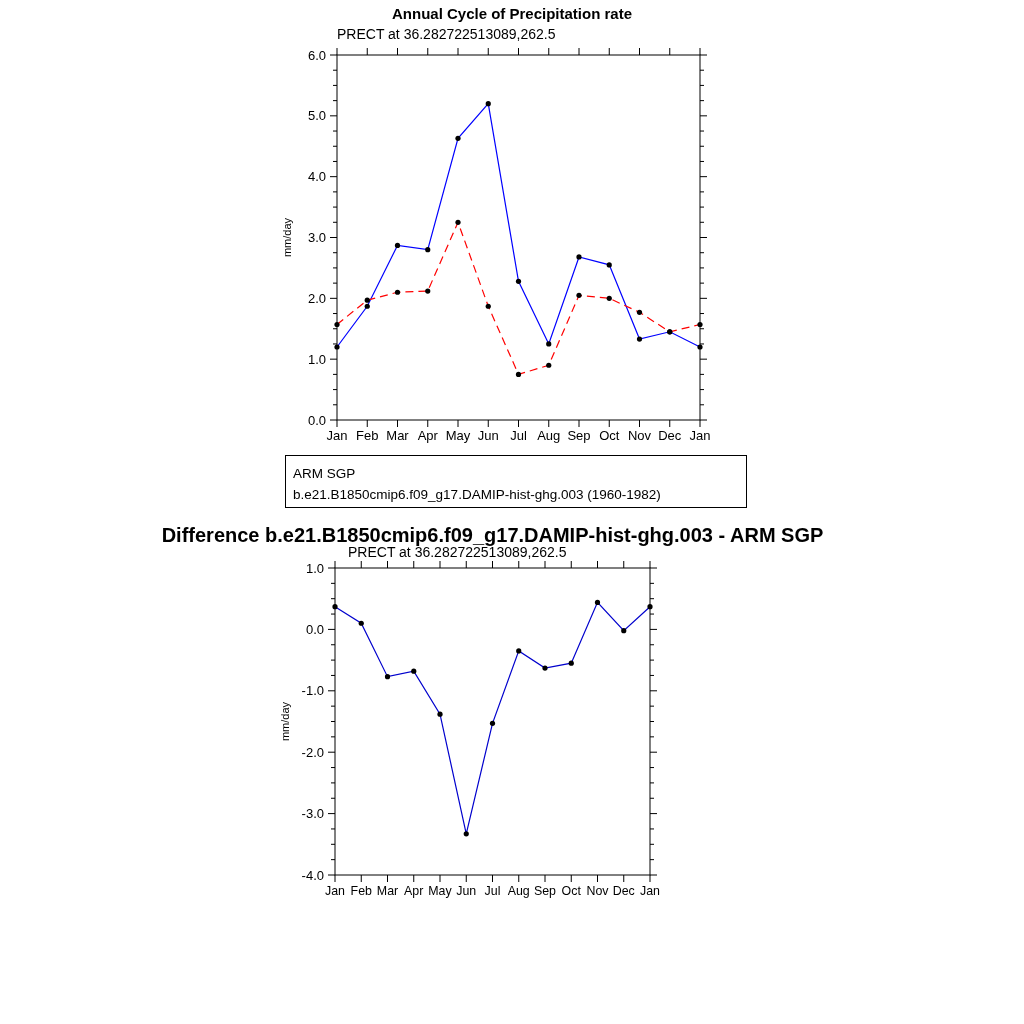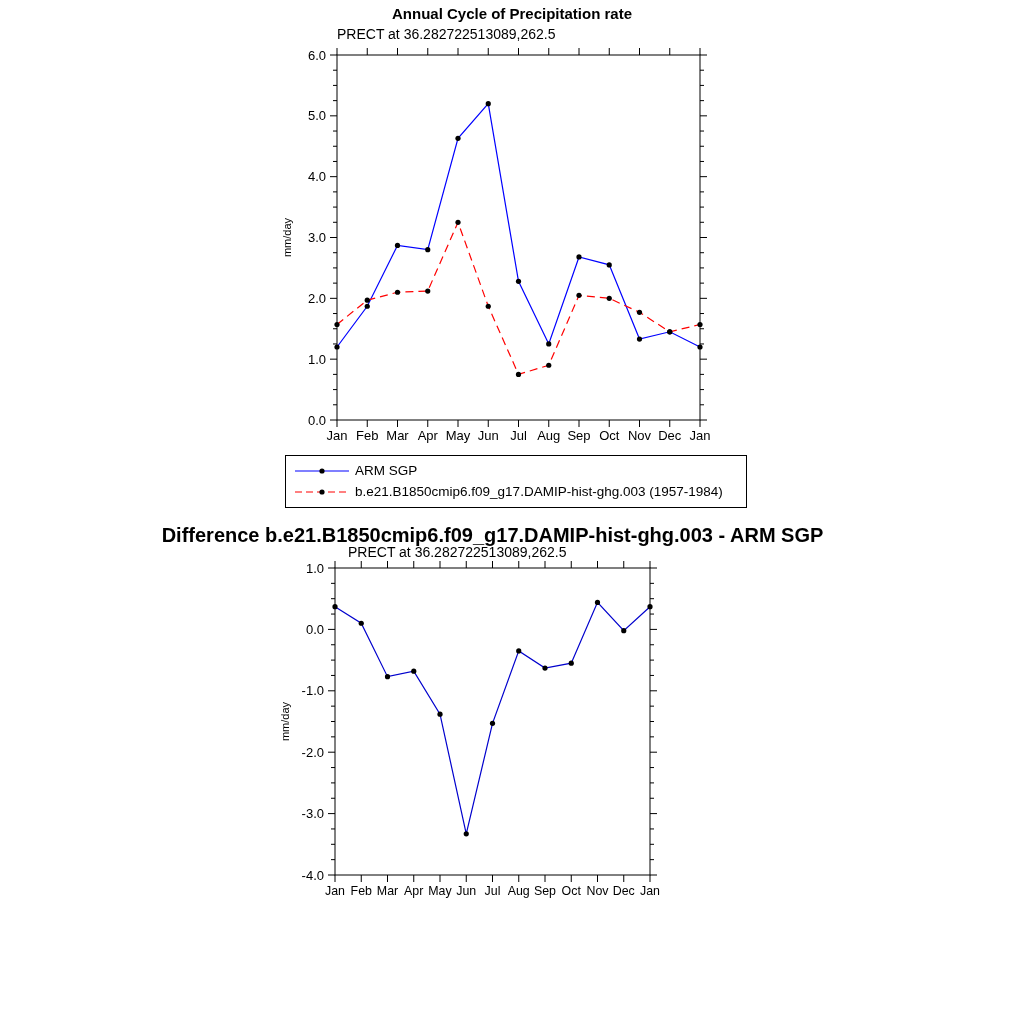--- a/index.html
+++ b/index.html
@@ -3,21 +3,21 @@
 <meta charset="utf-8">
 <style>
   html,body{margin:0;padding:0;background:#ffffff;}
   #root{position:relative;width:1024px;height:1024px;background:#ffffff;overflow:hidden;
         font-family:"Liberation Sans",sans-serif;color:#000;}
   .t1{position:absolute;left:0;top:5px;width:1024px;text-align:center;font-size:15px;font-weight:bold;}
   .st1{position:absolute;left:337px;top:26px;font-size:14px;}
   .svg1{position:absolute;left:260px;top:46px;}
   .legend{position:absolute;left:285px;top:455px;width:462px;box-sizing:border-box;
           border:1px solid #000;background:#fff;padding:4px 4px 5px 7px;}
-  .lrow{display:flex;align-items:center;height:21px;gap:4px;}
+  .lrow{display:flex;height:21px;gap:4px;flex-direction:column;}
   .lrow span{font-size:13.5px;white-space:nowrap;}
   .t2{position:absolute;left:0;top:524px;width:985px;text-align:center;font-size:20px;font-weight:bold;}
   .st2{position:absolute;left:348px;top:544px;font-size:14px;}
   .svg2{position:absolute;left:260px;top:560px;}
 </style>
 </head>
 <body>
 
 <div id="root">
 
@@ -158,21 +158,21 @@
         <line x1="2" y1="6" x2="56" y2="6" stroke="#0000ff" stroke-width="1.2"></line>
         <circle cx="29" cy="6" r="2.6" fill="#000000"></circle>
       </svg>
       <span>ARM SGP</span>
     </div>
     <div class="lrow">
       <svg width="58" height="12">
         <line x1="2" y1="6" x2="56" y2="6" stroke="#ff0000" stroke-width="1.2" stroke-dasharray="7,4"></line>
         <circle cx="29" cy="6" r="2.6" fill="#000000"></circle>
       </svg>
-      <span>b.e21.B1850cmip6.f09_g17.DAMIP-hist-ghg.003 (1957-1984)</span>
+      <span>b.e21.B1850cmip6.f09_g17.DAMIP-hist-ghg.003 (1960-1982)</span>
     </div>
   </div>
 
   <div class="t2">Difference b.e21.B1850cmip6.f09_g17.DAMIP-hist-ghg.003 - ARM SGP</div>
   <div class="st2">PRECT at 36.282722513089,262.5</div>
   <svg class="svg2" width="450" height="340" viewBox="0 0 450 340">
       <rect x="75" y="8" width="315" height="307" fill="none" stroke="#000" stroke-width="1"></rect>
       <line x1="75" y1="315" x2="68" y2="315" stroke="#000" stroke-width="1"></line>
       <line x1="390" y1="315" x2="397" y2="315" stroke="#000" stroke-width="1"></line>
       <line x1="75" y1="299.65" x2="71" y2="299.65" stroke="#000" stroke-width="1"></line>

